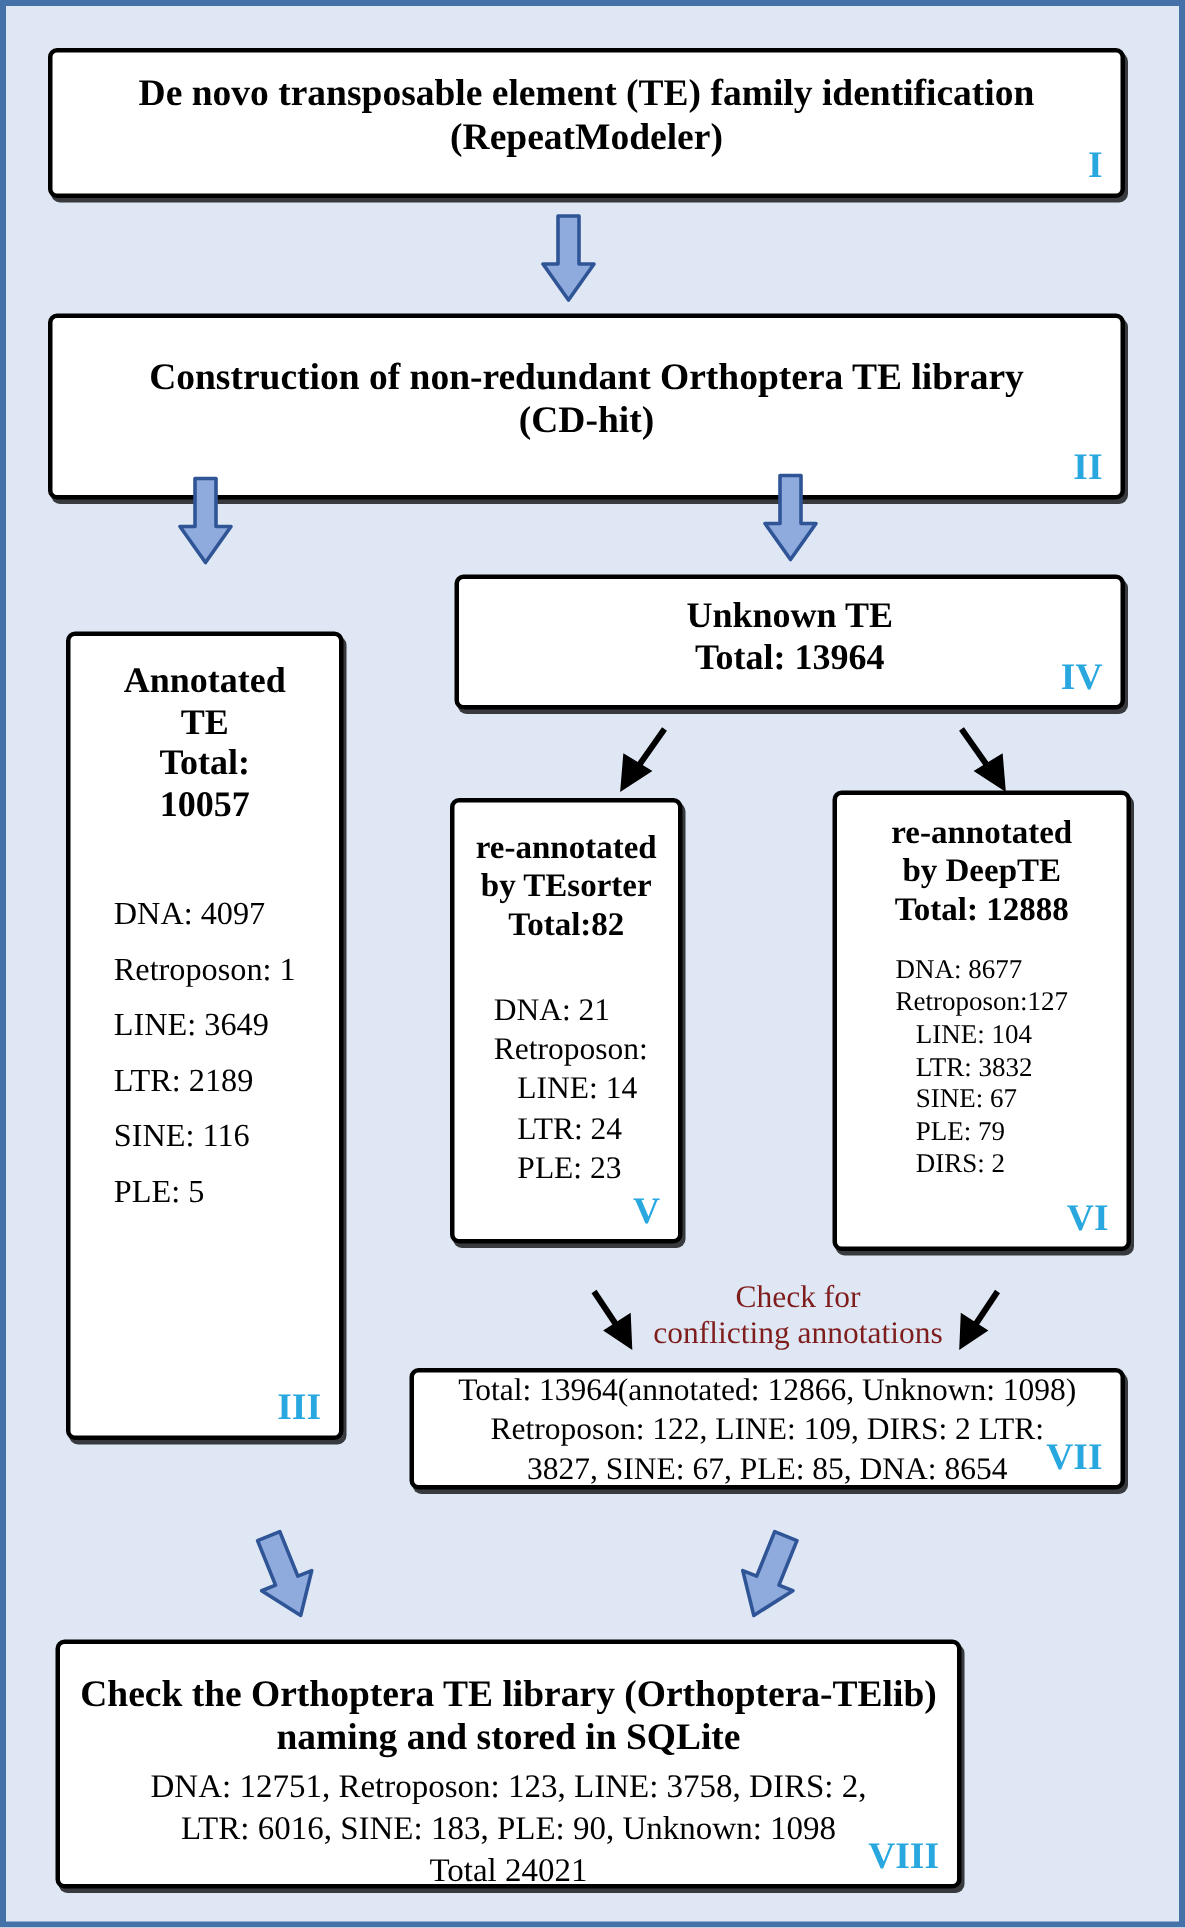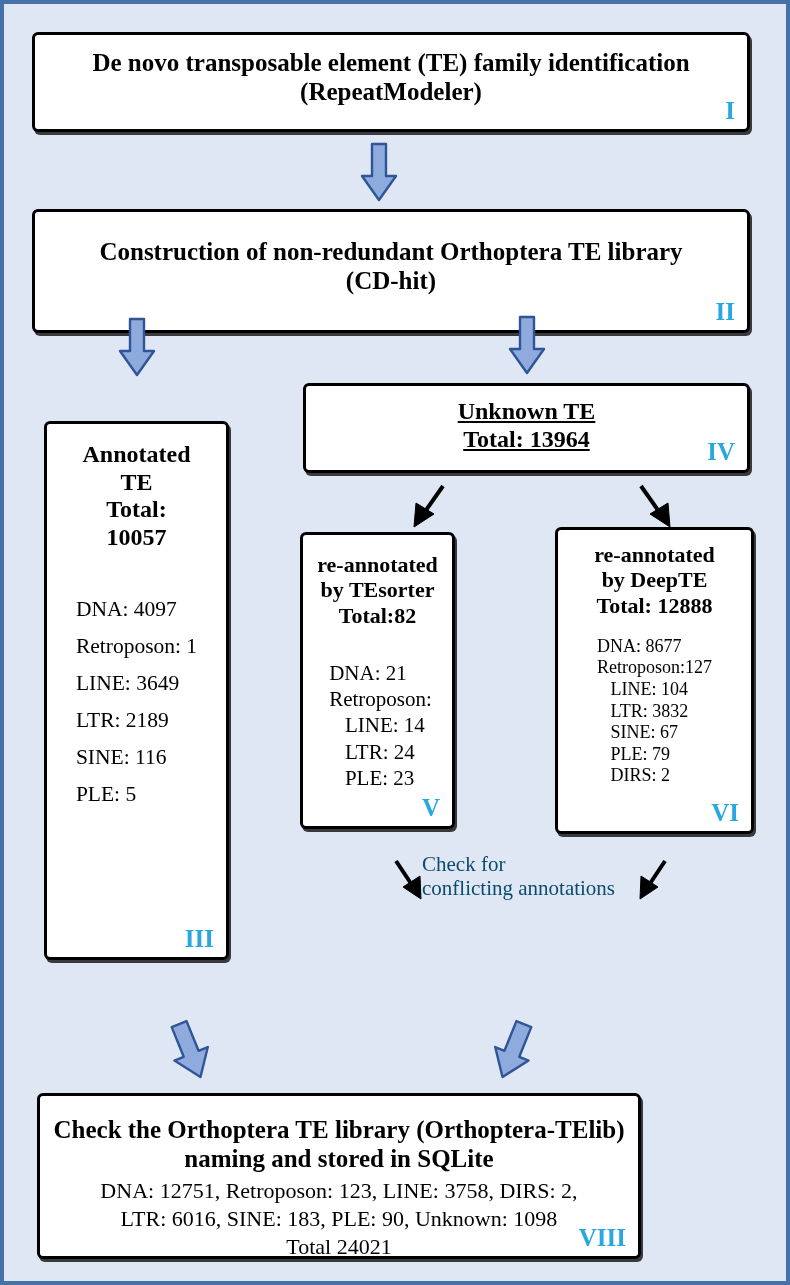--- a/index.html
+++ b/index.html
@@ -60,21 +60,21 @@
   
   #box-2 { left: 28px; top: 205px; width: 718px; height: 124px; }
   #box-2 .title { font-size: 25px; padding: 0 14px; margin-top: -8px; }
 
   
   #box-3 { left: 40px; top: 417px; width: 185px; height: 539px; justify-content: flex-start; padding-top: 17px; }
   #box-3 .title { font-size: 24px; }
   #box-3 .body { font-size: 21.5px; margin-top: 40px; text-align: left; line-height: 1.72; }
 
   
-  #box-4 { left: 299px; top: 379px; width: 447px; height: 90px; text-decoration: underline; }
+  #box-4 { left: 299px; top: 379px; width: 447px; height: 90px; }
   #box-4 .title { font-size: 24px; margin-top: -4px; }
 
   
   #box-5 { left: 296px; top: 528px; width: 155px; height: 297px; justify-content: flex-start; padding-top: 17px; }
   #box-5 .title { font-size: 22px; }
   #box-5 .body { font-size: 21px; margin-top: 32px; text-align: left; line-height: 1.25; padding-left: 6px; white-space: pre; }
 
   
   #box-6 { left: 551px; top: 523px; width: 199px; height: 307px; justify-content: flex-start; padding-top: 12px; }
   #box-6 .title { font-size: 22px; }
@@ -95,22 +95,22 @@
 
   
   .thinarrow { position: absolute; }
   .thinarrow svg { display: block; }
 
   
   .freelabel {
     position: absolute;
     font-size: 21px;
     line-height: 1.12;
-    text-align: left;
-    color: #0c4a6e;
+    text-align: center;
+    color: #7f1d1d;
     white-space: pre-line;
   }
 </style>
 </head>
 <body>
 
 <div id="canvas">
 
   <div class="box" id="box-1">
     <div class="title">De novo transposable element (TE) family identification
@@ -220,20 +220,26 @@
 
   <div class="thinarrow" style="left:628px; top:853px;">
     <svg width="42" height="48" viewBox="0 0 42 48">
       <g fill="#000" stroke="#000">
         <line x1="33" y1="4" x2="17" y2="28" stroke-width="4"></line>
         <polygon points="8,42 9,19 26,30" stroke-width="1"></polygon>
       </g>
     </svg>
   </div>
 
+  <div class="box" id="box-7">
+    <div class="body">Total: 13964(annotated: 12866, Unknown: 1098)
+Retroposon: 122, LINE: 109, DIRS: 2 LTR:
+3827, SINE: 67, PLE: 85, DNA: 8654</div>
+    <div class="roman">VII</div>
+  </div>
 
   <div class="blockarrow" style="left:164px; top:1016px; transform: rotate(-22deg);">
     <svg width="44" height="62" viewBox="0 0 44 62">
       <polygon points="14,2 30,2 30,34 40,34 22,59 4,34 14,34" fill="#8faadc" stroke="#2f5597" stroke-width="2.4" stroke-linejoin="round"></polygon>
     </svg>
   </div>
 
   <div class="blockarrow" style="left:487px; top:1016px; transform: rotate(22deg);">
     <svg width="44" height="62" viewBox="0 0 44 62">
       <polygon points="14,2 30,2 30,34 40,34 22,59 4,34 14,34" fill="#8faadc" stroke="#2f5597" stroke-width="2.4" stroke-linejoin="round"></polygon>

